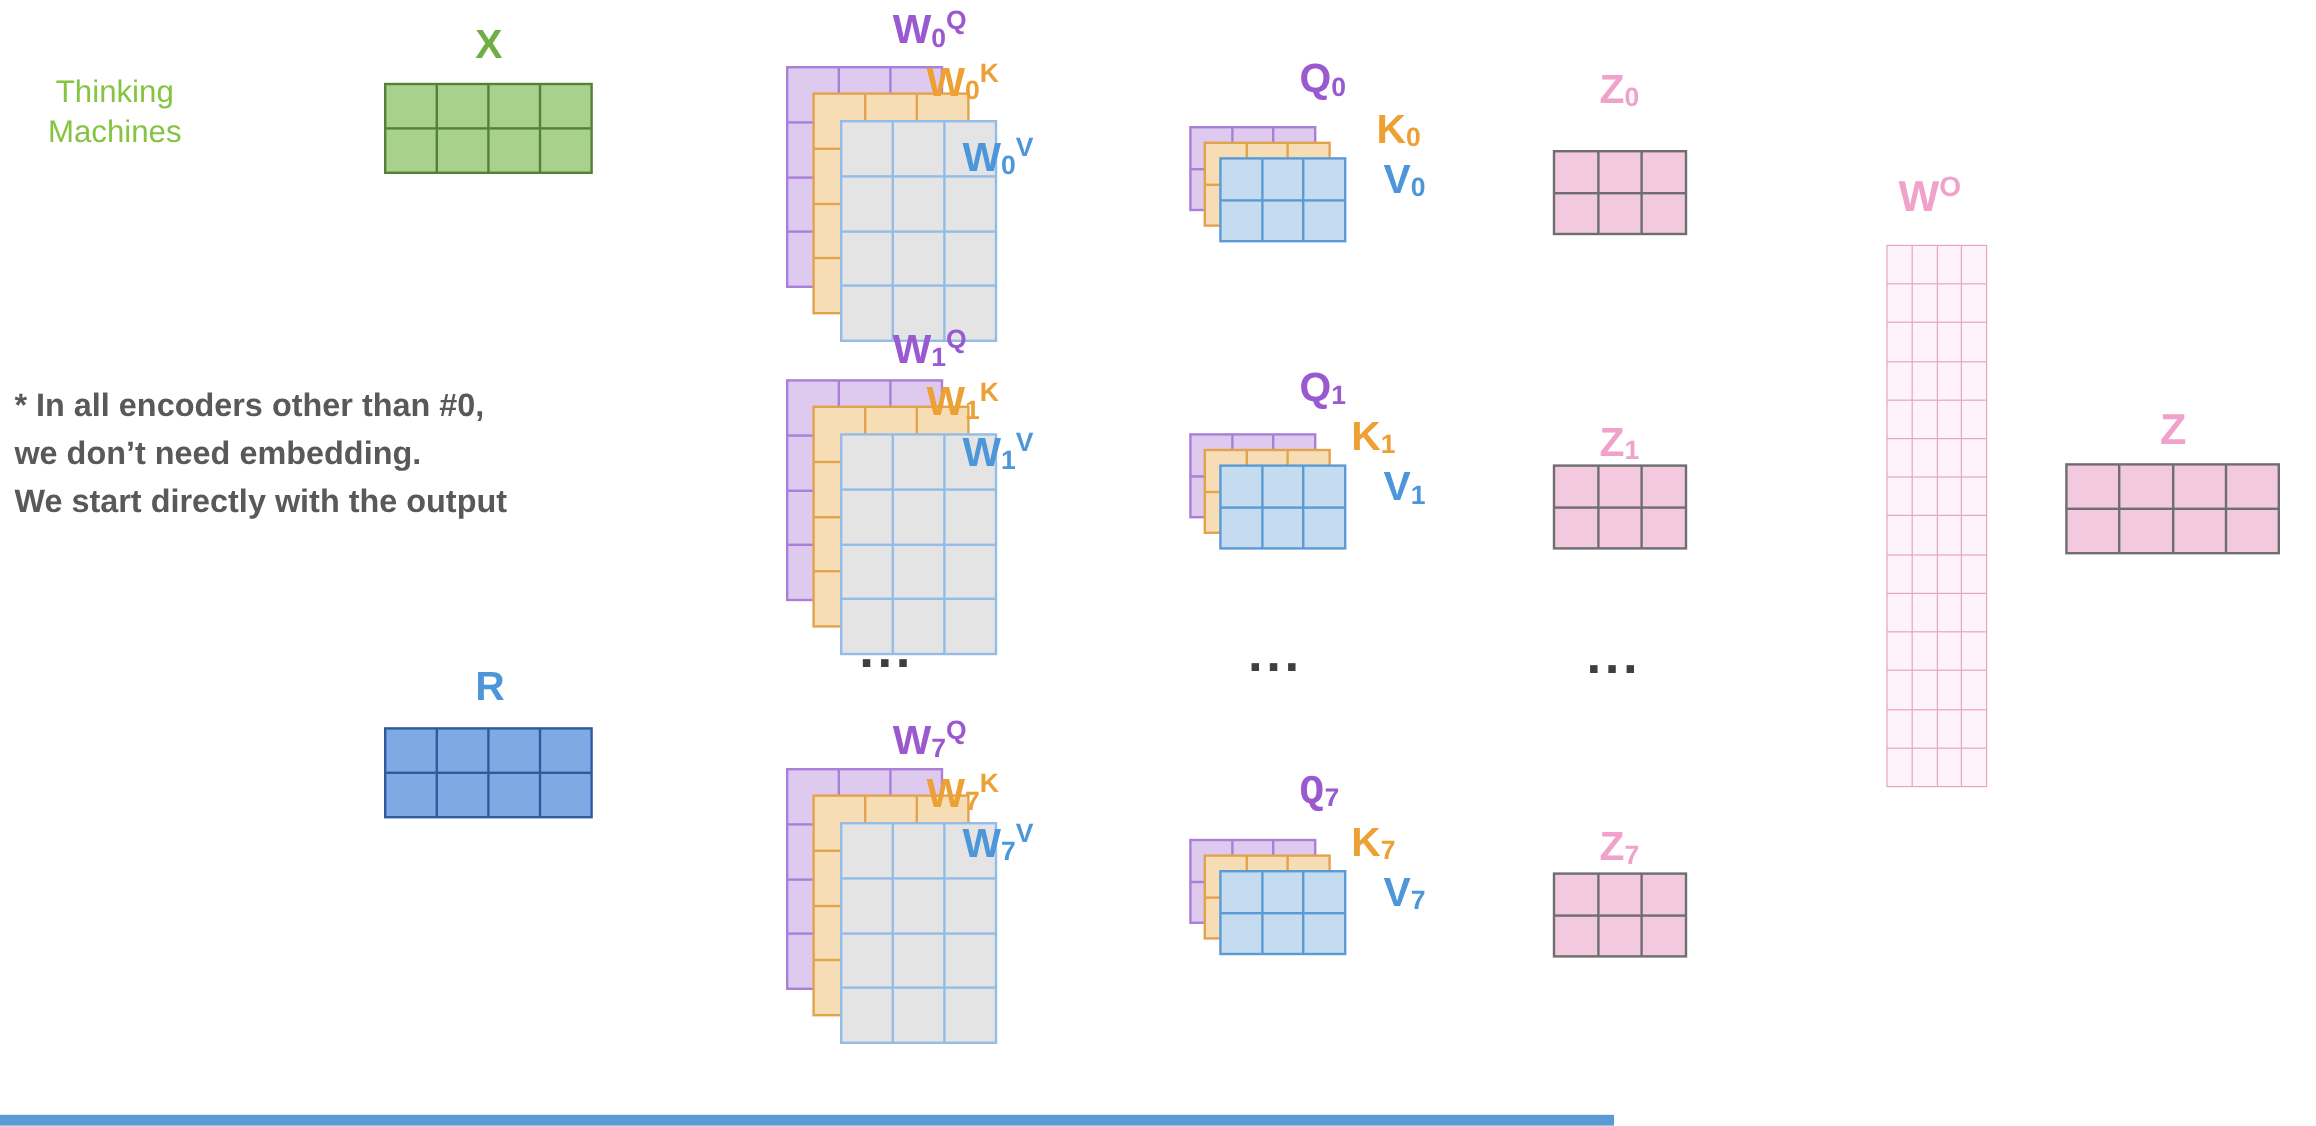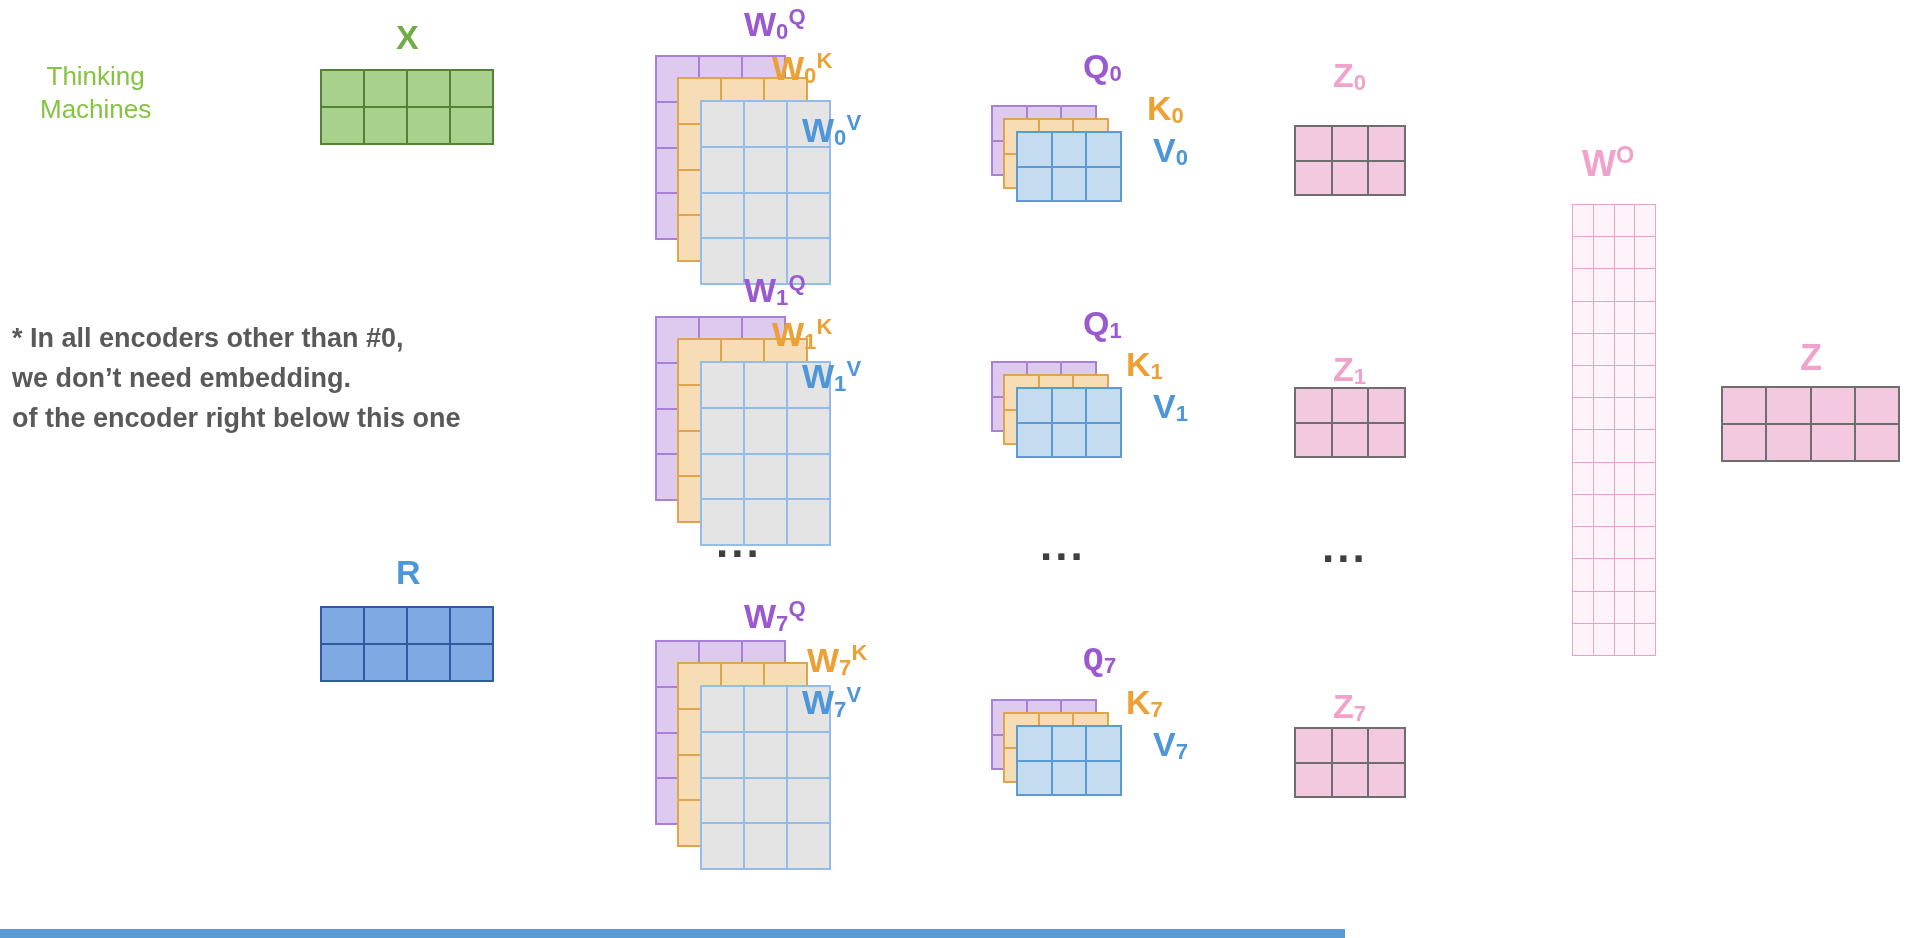--- a/index.html
+++ b/index.html
@@ -56,21 +56,21 @@
 <body>
 
 <div class="logo">
   <div>Thinking</div>
   <div>Machines</div>
 </div>
 
 <div class="note">
   <div>* In all encoders other than #0,</div>
   <div>we don’t need embedding.</div>
-  <div>of the encoder right below this one</div>
+  <div>We start directly with the output</div>
 </div>
 
 <div class="lbl c-green" style="left:396px;top:18px;">X</div>
 <div class="matrix m-green" style="left: 320px; top: 69px; width: 174px; height: 76px; grid-template-columns: repeat(4, 1fr); grid-template-rows: repeat(2, 1fr);">
     <div class="cell"></div>
     <div class="cell"></div>
     <div class="cell"></div>
     <div class="cell"></div>
     <div class="cell"></div>
     <div class="cell"></div>
@@ -226,21 +226,21 @@
       <div class="cell"></div>
       <div class="cell"></div>
       <div class="cell"></div>
       <div class="cell"></div>
       <div class="cell"></div>
       <div class="cell"></div>
       <div class="cell"></div>
     </div>
 </div>
 <div class="lbl c-purple" style="left:744px;top:596px;"><span>W</span><sub>7</sub><sup>Q</sup></div>
-<div class="lbl c-orange" style="left:772px;top:640px;margin-left:35px;"><span>W</span><sub>7</sub><sup>K</sup></div>
+<div class="lbl c-orange" style="left:772px;top:640px;"><span>W</span><sub>7</sub><sup>K</sup></div>
 <div class="lbl c-blue" style="left:802px;top:682px;"><span>W</span><sub>7</sub><sup>V</sup></div>
 
 <div class="stack qstack" style="left:991px;top:105px;">
   <div class="matrix m-purple ql0" style="grid-template-columns: repeat(3, 1fr); grid-template-rows: repeat(2, 1fr);">
       <div class="cell"></div>
       <div class="cell"></div>
       <div class="cell"></div>
       <div class="cell"></div>
       <div class="cell"></div>
       <div class="cell"></div>

